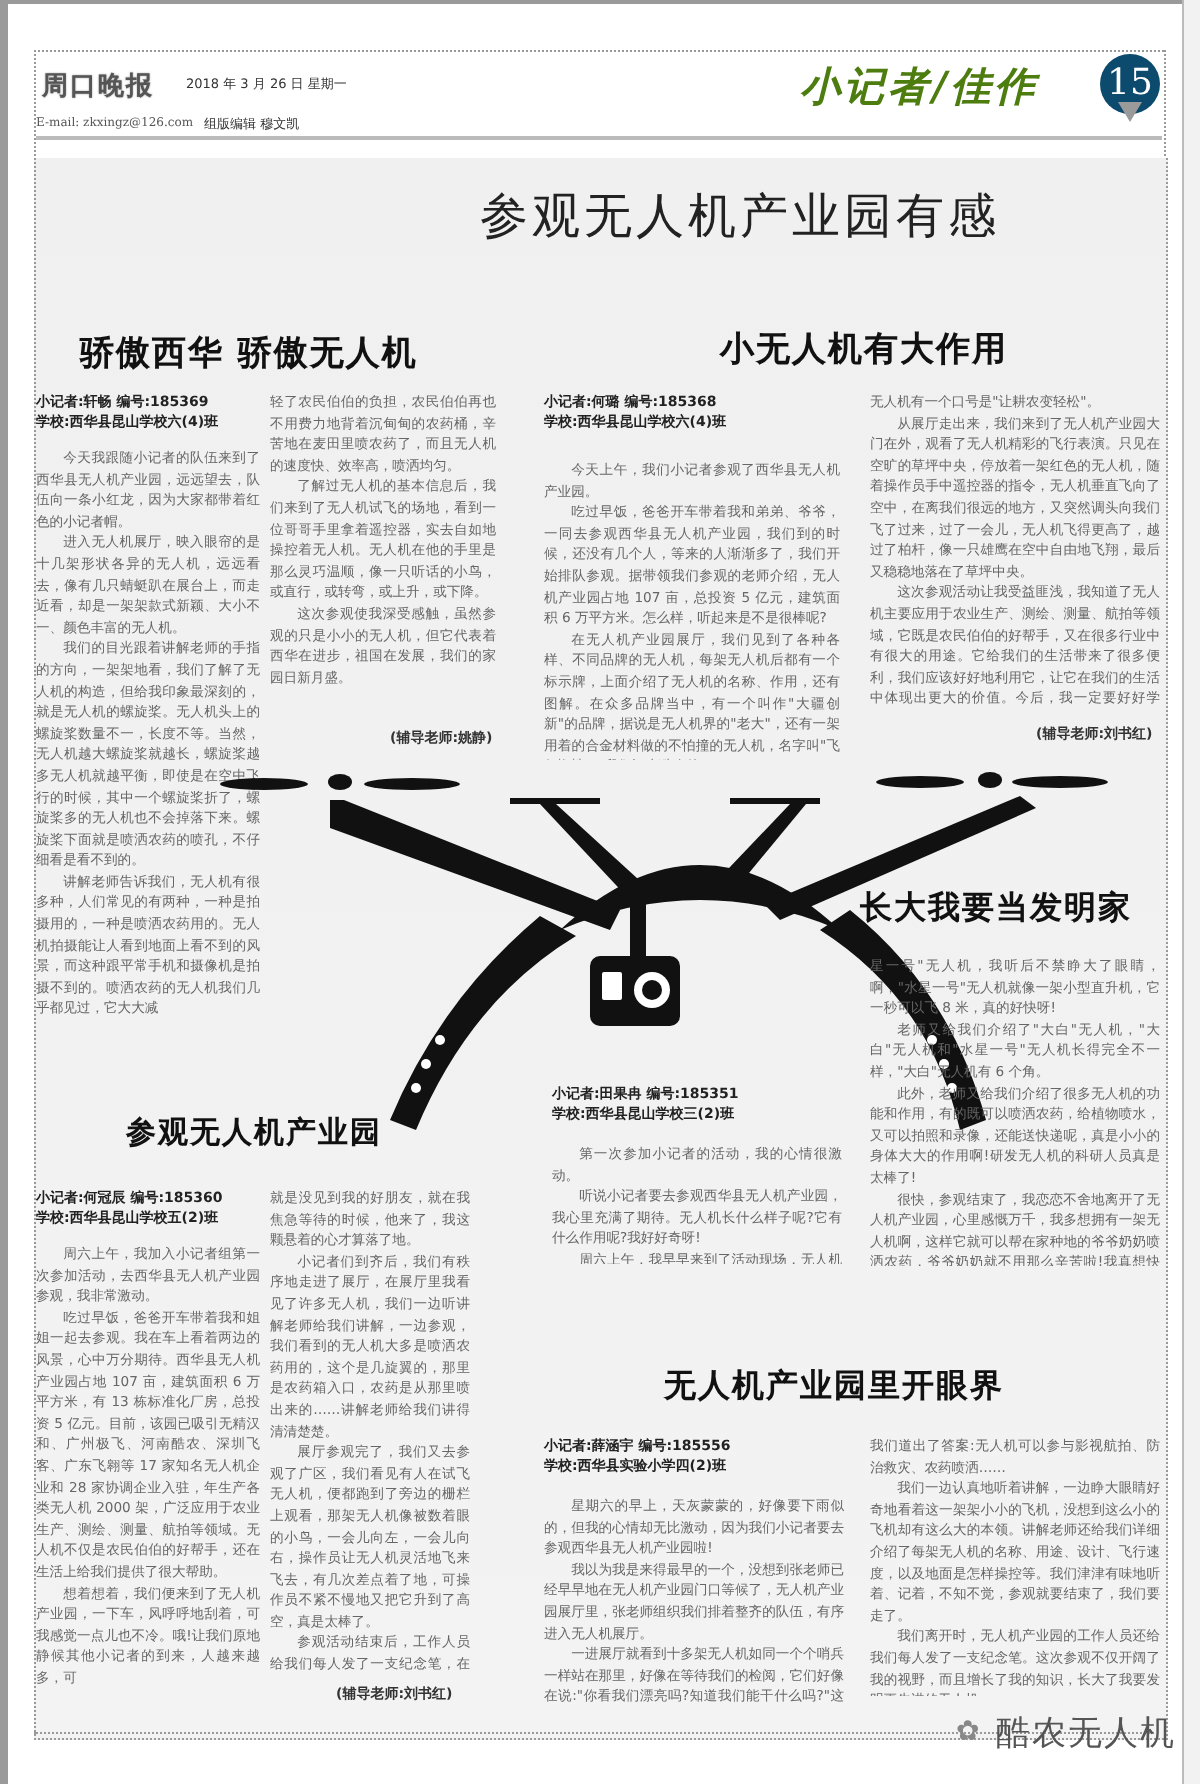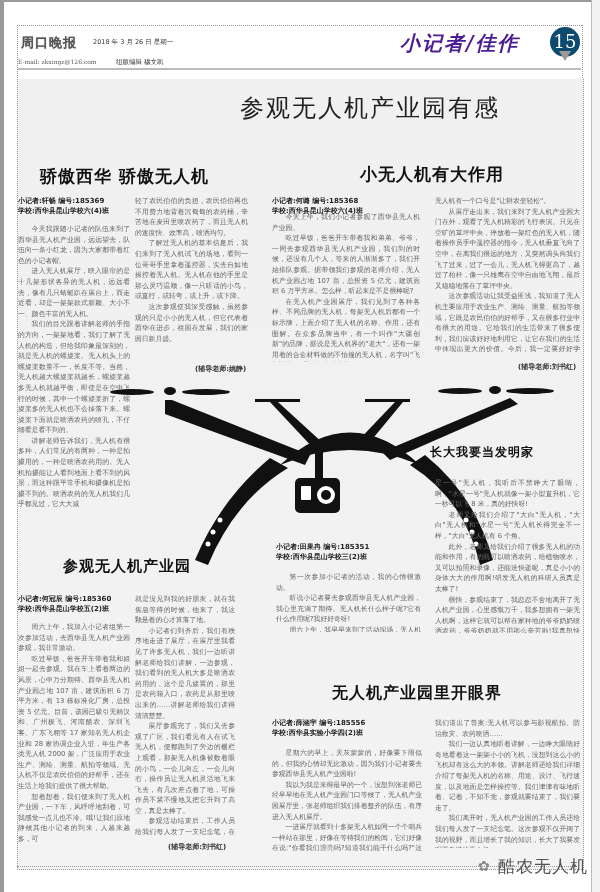--- a/index.html
+++ b/index.html
@@ -5,22 +5,22 @@
   html,body{margin:0;padding:0;}
   body{width:600px;height:892px;background:#fff;position:relative;overflow:hidden;font-family:"DejaVu Sans",sans-serif;color:#222;}
   .frame-left{position:absolute;left:0;top:0;width:4px;height:892px;background:#9a9a9a;}
   .frame-top{position:absolute;left:0;top:0;width:600px;height:2px;background:#9a9a9a;}
   .frame-right{position:absolute;left:591px;top:0;width:9px;height:892px;background:#f2f2f2;border-left:1px solid #bbb;}
   
   .masthead{position:absolute;left:18px;top:26px;width:265px;height:44px;}
   .logo{position:absolute;left:3px;top:8px;font-family:"DejaVu Serif",serif;font-weight:bold;font-size:13px;color:#555;letter-spacing:1px;text-shadow:0 0 1px #999;}
   .date{position:absolute;left:75px;top:12px;font-size:6.5px;color:#333;}
   .email{position:absolute;left:0;top:32px;font-size:6px;color:#555;font-family:"DejaVu Serif",serif;}
-  .editor{position:absolute;left:98px;top:32px;font-size:6.5px;color:#333;}
-  .section-title{position:absolute;left:400px;top:30px;font-family:"DejaVu Serif",serif;font-weight:bold;font-style:italic;font-size:20px;color:#4c1d95;letter-spacing:2px;}
+  .editor{position:absolute;left:84px;top:32px;font-size:6.5px;color:#333;}
+  .section-title{position:absolute;left:400px;top:30px;font-family:"DejaVu Serif",serif;font-weight:bold;font-style:italic;font-size:20px;color:#4d7c0f;letter-spacing:2px;}
   .page-badge{position:absolute;left:550px;top:27px;width:30px;height:30px;background:#0c4a6e;border-radius:50% 50% 50% 50%;color:#fff;font-family:"DejaVu Serif",serif;font-size:18px;text-align:center;line-height:30px;}
   .page-badge:after{content:"";position:absolute;left:9px;top:24px;border-left:6px solid transparent;border-right:6px solid transparent;border-top:10px solid #9a9a9a;}
   .mast-rule{position:absolute;left:18px;top:68px;width:563px;height:2px;background:#bbb;}
   
   .content{position:absolute;left:17px;top:79px;width:565px;height:790px;background:linear-gradient(#f0f0f0,#f3f3f3);border:1px dotted #999;border-top:none;}
   .content-top-dots{position:absolute;left:17px;top:25px;width:565px;border-top:1px dotted #999;}
   .left-dots{position:absolute;left:17px;top:25px;height:845px;border-left:1px dotted #999;}
   .right-dots{position:absolute;left:582px;top:25px;height:845px;border-left:1px dotted #999;}
   .main-title{position:absolute;left:100px;top:92px;width:400px;text-align:right;font-size:24px;color:#222;letter-spacing:2px;font-weight:normal;}
   .headline{position:absolute;font-weight:bold;color:#111;letter-spacing:1px;}
@@ -73,21 +73,21 @@
   <p>了解过无人机的基本信息后，我们来到了无人机试飞的场地，看到一位哥哥手里拿着遥控器，实去自如地操控着无人机。无人机在他的手里是那么灵巧温顺，像一只听话的小鸟，或直行，或转弯，或上升，或下降。</p>
   <p>这次参观使我深受感触，虽然参观的只是小小的无人机，但它代表着西华在进步，祖国在发展，我们的家园日新月盛。</p>
 </div>
 <div class="teacher" style="left:195px;top:364px;">(辅导老师:姚静)</div>
 
 <div class="headline" style="left:360px;top:163px;font-size:17px;">小无人机有大作用</div>
 <div class="byline" style="left:272px;top:196px;">
   <div>小记者:何璐   编号:185368</div>
   <div>学校:西华县昆山学校六(4)班</div>
 </div>
-<div class="body-text" style="left:272px;top:212px;width:148px;height:150px;overflow:hidden;">
+<div class="body-text" style="left:272px;top:230px;width:148px;height:150px;overflow:hidden;">
   <p>今天上午，我们小记者参观了西华县无人机产业园。</p>
   <p>吃过早饭，爸爸开车带着我和弟弟、爷爷，一同去参观西华县无人机产业园，我们到的时候，还没有几个人，等来的人渐渐多了，我们开始排队参观。据带领我们参观的老师介绍，无人机产业园占地 107 亩，总投资 5 亿元，建筑面积 6 万平方米。怎么样，听起来是不是很棒呢?</p>
   <p>在无人机产业园展厅，我们见到了各种各样、不同品牌的无人机，每架无人机后都有一个标示牌，上面介绍了无人机的名称、作用，还有图解。在众多品牌当中，有一个叫作"大疆创新"的品牌，据说是无人机界的"老大"，还有一架用着的合金材料做的不怕撞的无人机，名字叫"飞行蜘蛛"，我们河南瑞农的</p>
 </div>
 <div class="body-text" style="left:435px;top:196px;width:145px;height:158px;overflow:hidden;">
   <p style="text-indent:0">无人机有一个口号是"让耕农变轻松"。</p>
   <p>从展厅走出来，我们来到了无人机产业园大门在外，观看了无人机精彩的飞行表演。只见在空旷的草坪中央，停放着一架红色的无人机，随着操作员手中遥控器的指令，无人机垂直飞向了空中，在离我们很远的地方，又突然调头向我们飞了过来，过了一会儿，无人机飞得更高了，越过了柏杆，像一只雄鹰在空中自由地飞翔，最后又稳稳地落在了草坪中央。</p>
   <p>这次参观活动让我受益匪浅，我知道了无人机主要应用于农业生产、测绘、测量、航拍等领域，它既是农民伯伯的好帮手，又在很多行业中有很大的用途。它给我们的生活带来了很多便利，我们应该好好地利用它，让它在我们的生活中体现出更大的价值。今后，我一定要好好学习，将来为无人机的创新贡献自己的一份力量。</p>
 </div>
 <div class="teacher" style="left:518px;top:362px;">(辅导老师:刘书红)</div>
@@ -125,21 +125,21 @@
     <circle cx="110" cy="140" r="2.5"></circle>
       <circle cx="103" cy="152" r="2.5"></circle>
       <circle cx="98" cy="164" r="2.5"></circle>
     <circle cx="356" cy="140" r="2.5"></circle>
       <circle cx="362" cy="152" r="2.5"></circle>
       <circle cx="366" cy="164" r="2.5"></circle>
   </g>
   <circle cx="216" cy="115" r="5" fill="#111"></circle>
 </svg>
 
-<div class="headline" style="left:430px;top:444px;font-size:12px;">长大我要当发明家</div>
+<div class="headline" style="left:430px;top:444px;font-size:16px;">长大我要当发明家</div>
 <div class="byline" style="left:276px;top:542px;">
   <div>小记者:田果冉   编号:185351</div>
   <div>学校:西华县昆山学校三(2)班</div>
 </div>
 <div class="body-text" style="left:276px;top:572px;width:145px;height:60px;overflow:hidden;">
   <p>第一次参加小记者的活动，我的心情很激动。</p>
   <p>听说小记者要去参观西华县无人机产业园，我心里充满了期待。无人机长什么样子呢?它有什么作用呢?我好好奇呀!</p>
   <p>周六上午，我早早来到了活动现场，无人机产业园展厅里，讲解老师给我们介绍了"水</p>
 </div>
 <div class="body-text" style="left:435px;top:478px;width:145px;height:155px;overflow:hidden;">

